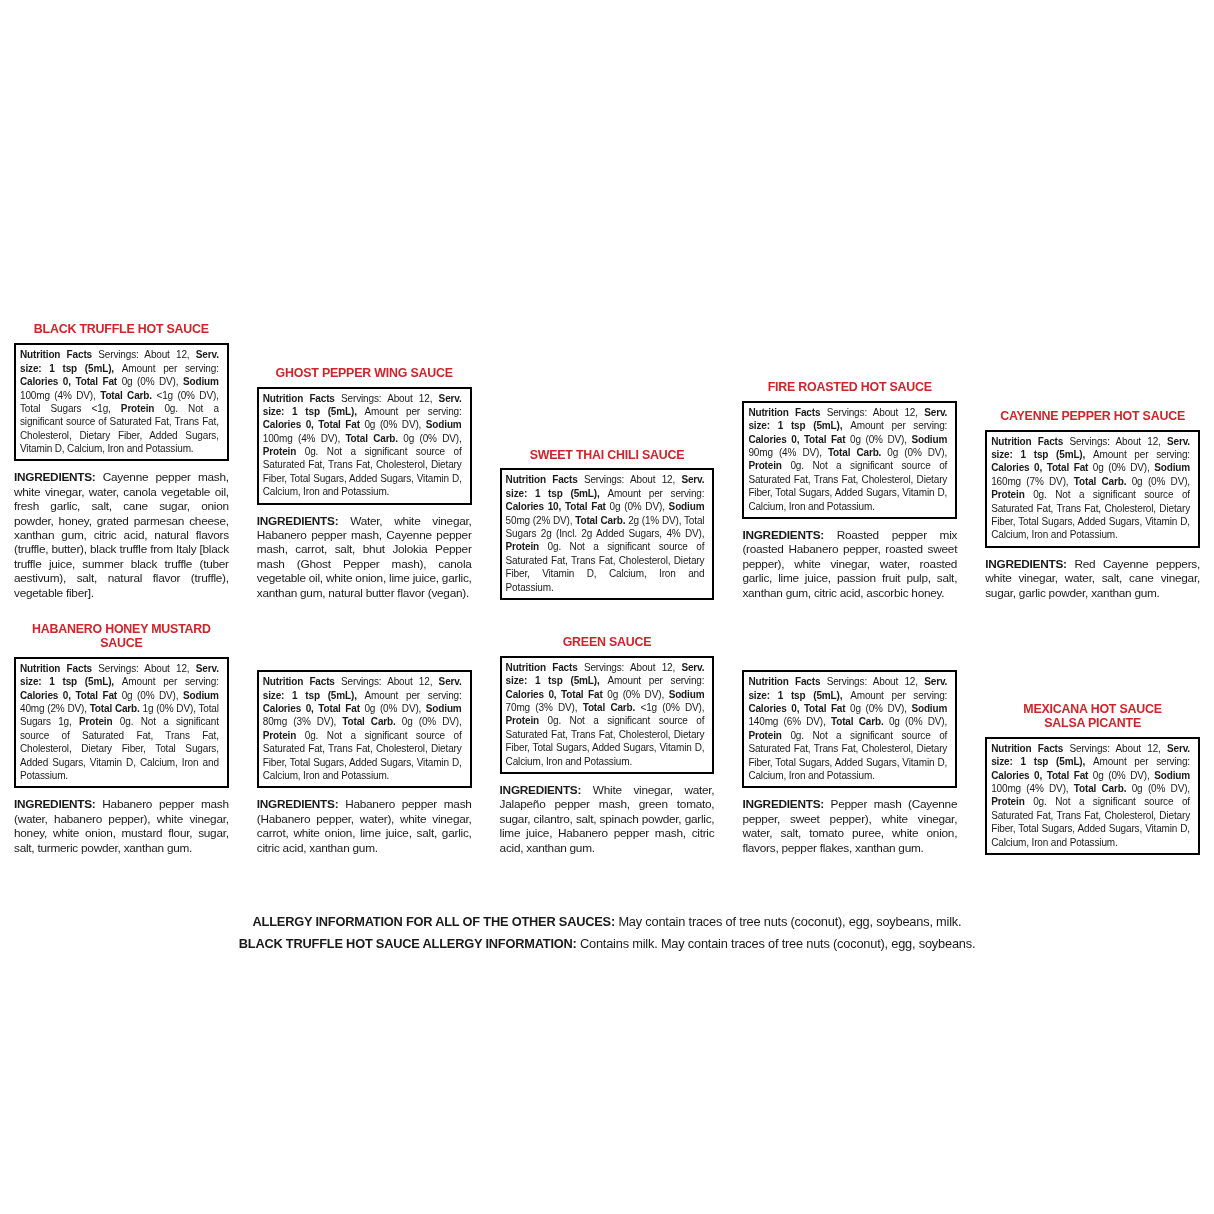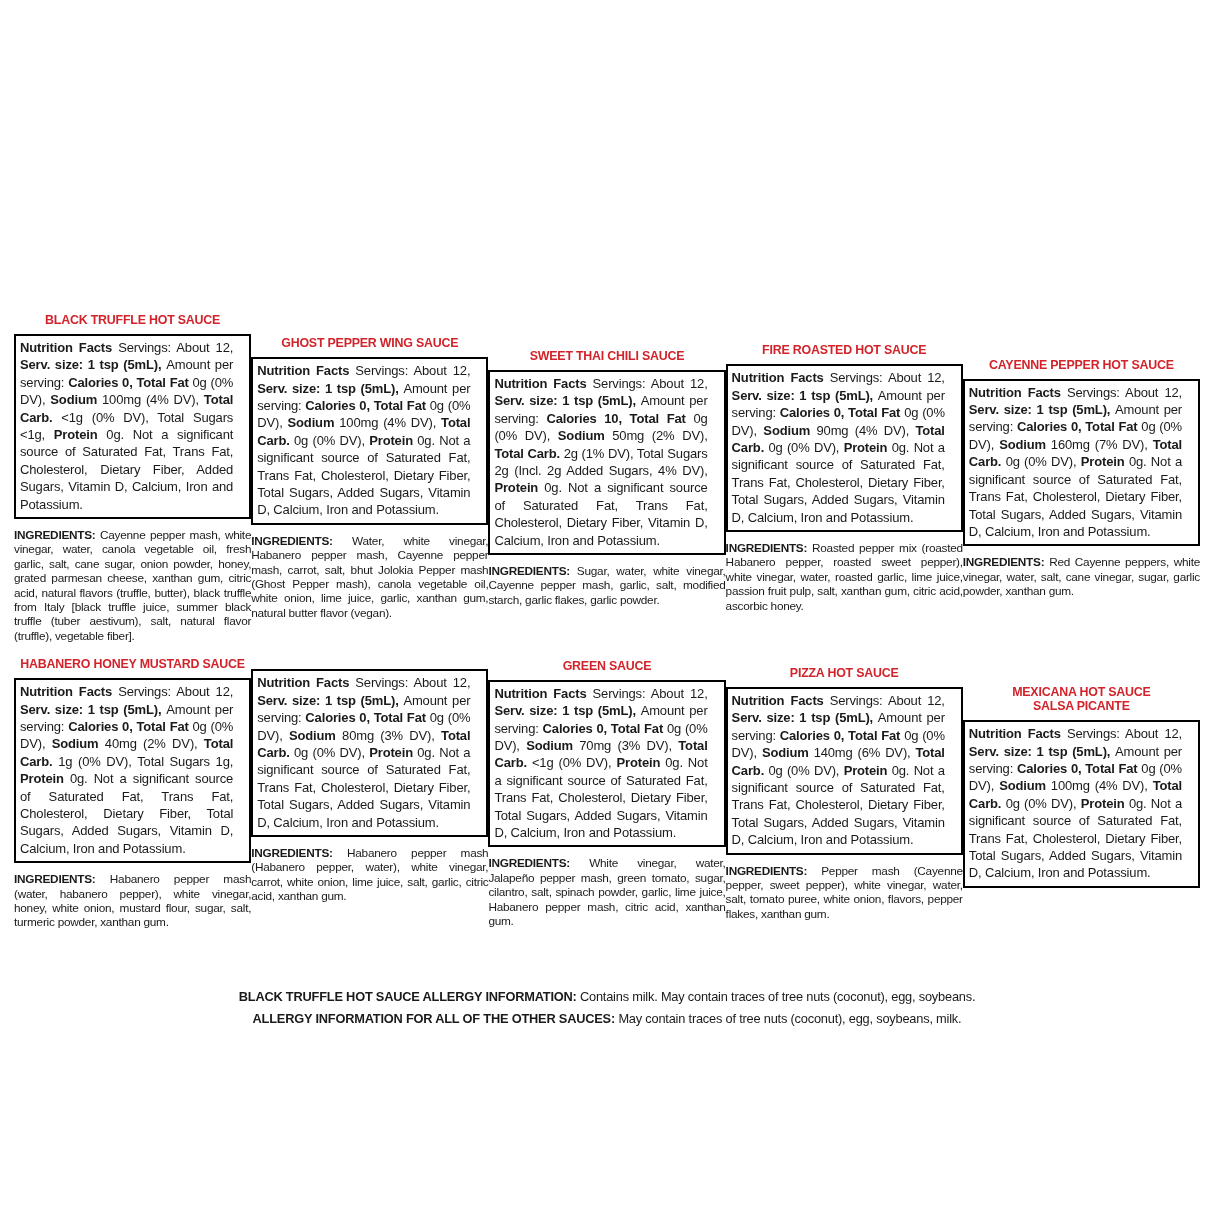--- a/index.html
+++ b/index.html
@@ -5,35 +5,35 @@
   * { margin:0; padding:0; box-sizing:border-box; }
   html,body { background:#ffffff; }
   body {
     width:1214px; height:1214px; position:relative;
     font-family:"Liberation Sans", sans-serif;
     color:#231f20;
     -webkit-font-smoothing:antialiased;
   }
   .sheet { position:absolute; inset:0; overflow:hidden; }
   .grid { position:absolute; left:14px; right:14px; top:313px; display:flex; flex-direction:column; }
-  .row { display:flex; gap:0; align-items:center; }
+  .row { display:flex; gap:28px; align-items:flex-end; }
   .row-1 { min-height:287px; }
   .row-2 { min-height:255px; }
   .card { flex:1 1 0; min-width:0; display:flex; flex-direction:column; }
   .title-area { display:flex; align-items:flex-end; justify-content:center; margin-bottom:6px; }
   .row-1 .title-area { min-height:15px; }
   .row-2 .title-area { min-height:29px; }
   .card-title {
     color:#d2232a; font-weight:700; font-size:12.4px; line-height:1.12;
     text-align:center; text-transform:uppercase; white-space:pre-line;
     letter-spacing:-0.2px;
   }
   .nfbox {
-    border:2px solid #000000; padding:3px 16px 4px 4px;
-    font-size:13px; line-height:1.34; letter-spacing:-0.15px;
+    border:2px solid #000000; padding:3px 8px 4px 4px;
+    font-size:10px; line-height:1.34; letter-spacing:-0.15px;
     text-align:justify; color:#1a1a1a;
   }
   .b { font-weight:700; }
   .ing {
     margin-top:9px; font-size:11.8px; line-height:1.22;
     letter-spacing:-0.25px; text-align:justify; color:#1a1a1a;
   }
   .allergy { margin-top:56px; text-align:center; font-size:12.8px; line-height:1.72; color:#1a1a1a; letter-spacing:-0.2px; }
 </style>
 </head>
@@ -55,21 +55,20 @@
             <div class="card-title">GHOST PEPPER WING SAUCE</div>
           </div>
         <div class="nfbox"><span class="b">Nutrition Facts </span><span>Servings: About 12, </span><span class="b">Serv. size: 1 tsp (5mL), </span><span>Amount per serving: </span><span class="b">Calories 0, Total Fat </span><span>0g (0% DV), </span><span class="b">Sodium </span><span>100mg (4% DV), </span><span class="b">Total Carb. </span><span>0g (0% DV), </span><span class="b">Protein </span><span>0g. Not a significant source of Saturated Fat, Trans Fat, Cholesterol, Dietary Fiber, Total Sugars, Added Sugars, Vitamin D, Calcium, Iron and Potassium.</span></div>
         <div class="ing"><span class="b">INGREDIENTS:</span> <span>Water, white vinegar, Habanero pepper mash, Cayenne pepper mash, carrot, salt, bhut Jolokia Pepper mash (Ghost Pepper mash), canola vegetable oil, white onion, lime juice, garlic, xanthan gum, natural butter flavor (vegan).</span></div>
       </div>
       <div class="card">
         <div class="title-area">
             <div class="card-title">SWEET THAI CHILI SAUCE</div>
           </div>
         <div class="nfbox"><span class="b">Nutrition Facts </span><span>Servings: About 12, </span><span class="b">Serv. size: 1 tsp (5mL), </span><span>Amount per serving: </span><span class="b">Calories 10, Total Fat </span><span>0g (0% DV), </span><span class="b">Sodium </span><span>50mg (2% DV), </span><span class="b">Total Carb. </span><span>2g (1% DV), Total Sugars 2g (Incl. 2g Added Sugars, 4% DV), </span><span class="b">Protein </span><span>0g. Not a significant source of Saturated Fat, Trans Fat, Cholesterol, Dietary Fiber, Vitamin D, Calcium, Iron and Potassium.</span></div>
-        <div class="ing"><span class="b">INGREDIENTS:</span> <span>Sugar, water, white vinegar, Cayenne pepper mash, garlic, salt, modified starch, garlic flakes, garlic powder.</span></div>
       </div>
       <div class="card">
         <div class="title-area">
             <div class="card-title">FIRE ROASTED HOT SAUCE</div>
           </div>
         <div class="nfbox"><span class="b">Nutrition Facts </span><span>Servings: About 12, </span><span class="b">Serv. size: 1 tsp (5mL), </span><span>Amount per serving: </span><span class="b">Calories 0, Total Fat </span><span>0g (0% DV), </span><span class="b">Sodium </span><span>90mg (4% DV), </span><span class="b">Total Carb. </span><span>0g (0% DV), </span><span class="b">Protein </span><span>0g. Not a significant source of Saturated Fat, Trans Fat, Cholesterol, Dietary Fiber, Total Sugars, Added Sugars, Vitamin D, Calcium, Iron and Potassium.</span></div>
         <div class="ing"><span class="b">INGREDIENTS:</span> <span>Roasted pepper mix (roasted Habanero pepper, roasted sweet pepper), white vinegar, water, roasted garlic, lime juice, passion fruit pulp, salt, xanthan gum, citric acid, ascorbic honey.</span></div>
       </div>
       <div class="card">
         <div class="title-area">
@@ -93,34 +92,31 @@
         <div class="ing"><span class="b">INGREDIENTS:</span> <span>Habanero pepper mash (Habanero pepper, water), white vinegar, carrot, white onion, lime juice, salt, garlic, citric acid, xanthan gum.</span></div>
       </div>
       <div class="card">
         <div class="title-area">
             <div class="card-title">GREEN SAUCE</div>
           </div>
         <div class="nfbox"><span class="b">Nutrition Facts </span><span>Servings: About 12, </span><span class="b">Serv. size: 1 tsp (5mL), </span><span>Amount per serving: </span><span class="b">Calories 0, Total Fat </span><span>0g (0% DV), </span><span class="b">Sodium </span><span>70mg (3% DV), </span><span class="b">Total Carb. </span><span>&lt;1g (0% DV), </span><span class="b">Protein </span><span>0g.  Not a significant source of Saturated Fat, Trans Fat, Cholesterol, Dietary Fiber, Total Sugars, Added Sugars, Vitamin D, Calcium, Iron and Potassium.</span></div>
         <div class="ing"><span class="b">INGREDIENTS:</span> <span>White vinegar, water, Jalapeño pepper mash, green tomato, sugar, cilantro, salt, spinach powder, garlic, lime juice, Habanero pepper mash, citric acid, xanthan gum.</span></div>
       </div>
       <div class="card">
-        <div class="title-area">
-            <div class="card-title">PIZZA HOT SAUCE</div>
-          </div>
         <div class="nfbox"><span class="b">Nutrition Facts </span><span>Servings: About 12, </span><span class="b">Serv. size: 1 tsp (5mL), </span><span>Amount per serving: </span><span class="b">Calories 0, Total Fat </span><span>0g (0% DV), </span><span class="b">Sodium </span><span>140mg (6% DV), </span><span class="b">Total Carb. </span><span>0g (0% DV), </span><span class="b">Protein </span><span>0g. Not a significant source of Saturated Fat, Trans Fat, Cholesterol, Dietary Fiber, Total Sugars, Added Sugars, Vitamin D, Calcium, Iron and Potassium.</span></div>
         <div class="ing"><span class="b">INGREDIENTS:</span> <span>Pepper mash (Cayenne pepper, sweet pepper), white vinegar, water, salt, tomato puree, white onion, flavors, pepper flakes, xanthan gum.</span></div>
       </div>
       <div class="card">
         <div class="title-area">
             <div class="card-title">MEXICANA HOT SAUCE
 SALSA PICANTE</div>
           </div>
         <div class="nfbox"><span class="b">Nutrition Facts </span><span>Servings: About 12, </span><span class="b">Serv. size: 1 tsp (5mL), </span><span>Amount per serving: </span><span class="b">Calories 0, Total Fat </span><span>0g (0% DV), </span><span class="b">Sodium </span><span>100mg (4% DV), </span><span class="b">Total Carb. </span><span>0g (0% DV), </span><span class="b">Protein </span><span>0g. Not a significant source of Saturated Fat, Trans Fat, Cholesterol, Dietary Fiber, Total Sugars, Added Sugars, Vitamin D, Calcium, Iron and Potassium.</span></div>
       </div>
     </div>
 
     <div class="allergy">
+      <div><span class="b">ALLERGY INFORMATION FOR ALL OF THE OTHER SAUCES:</span> <span>May contain traces of tree nuts (coconut), egg, soybeans, milk.</span></div>
       <div><span class="b">BLACK TRUFFLE HOT SAUCE ALLERGY INFORMATION:</span> <span>Contains milk. May contain traces of tree nuts (coconut), egg, soybeans.</span></div>
-      <div><span class="b">ALLERGY INFORMATION FOR ALL OF THE OTHER SAUCES:</span> <span>May contain traces of tree nuts (coconut), egg, soybeans, milk.</span></div>
     </div>
 
   </div>
 </div>
 
 </body></html>

